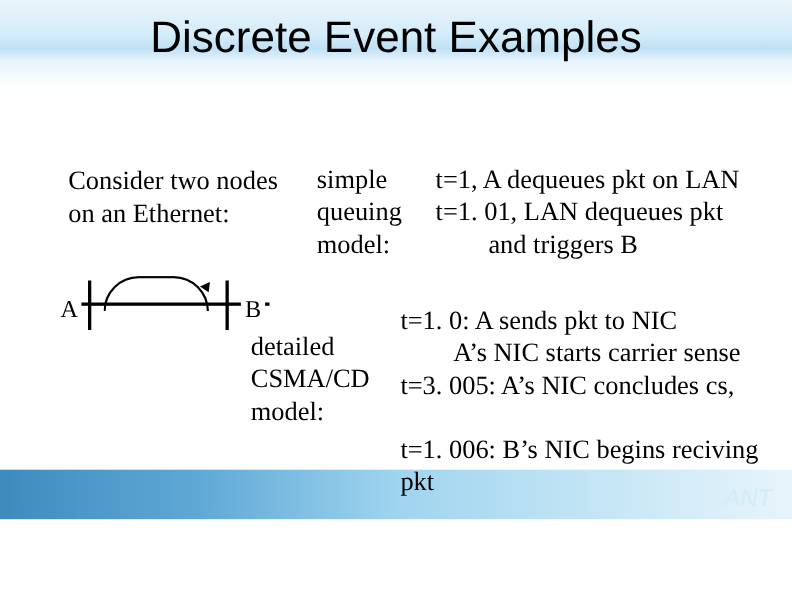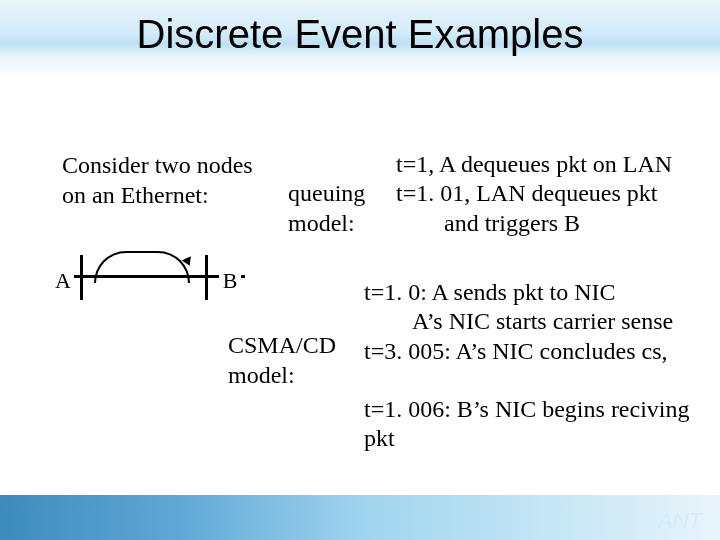--- a/index.html
+++ b/index.html
@@ -1,16 +1,16 @@
 <!DOCTYPE html>
 <html><head>
 <meta charset="utf-8">
 <style>
 html,body{margin:0;padding:0;width:720px;height:540px;font-family:"Times New Roman",Times,serif;background:#fff;overflow:hidden}
-.slide{position:relative;width:720px;height:540px}
+.slide{position:relative;width:720px;height:472px}
 .bg-top{position:absolute;top:0;left:0;width:720px;height:80px;background:linear-gradient(180deg,#e8f4fb 0%,#d4ecf9 40%,#bfe0f4 55%,#e8f4fb 70%,#ffffff 100%)}
 .bg-bot{position:absolute;bottom:0;left:0;width:720px;height:45px;background:linear-gradient(90deg,#3d8bbd 0%,#5fa8d6 25%,#9fd4ef 50%,#c3e5f5 75%,#e8f4fb 100%)}
 .title{position:absolute;top:12px;left:0;width:720px;text-align:center;font-family:Arial,Helvetica,sans-serif;font-size:40px;color:#000}
 .subtitle1{position:absolute;top:150px;left:62px;font-size:24px;line-height:1.25}
 .sqm{position:absolute;top:150px;left:288px;font-size:24px;line-height:1.22}
 .sqm-lines{position:absolute;top:150px;left:396px;font-size:24px;line-height:1.22}
 .detblk{position:absolute;top:302px;left:228px;font-size:24px;line-height:1.22}
 .detlines{position:absolute;top:278px;left:364px;font-size:24px;line-height:1.22}
 .ant{position:absolute;bottom:6px;right:18px;font-family:Arial,Helvetica,sans-serif;font-size:22px;font-style:italic;color:#d2ecf8}
 .diagram{position:absolute;top:245px;left:60px}
@@ -31,21 +31,21 @@
   <div class="bg-bot"></div>
 
   <div class="title">Discrete Event Examples</div>
 
   <div class="subtitle1">
     <span>Consider two nodes</span><br>
     <span>on an Ethernet:</span>
   </div>
 
   <div class="sqm">
-    <br>
+    <span>simple</span><br>
     <span>queuing</span><br>
     <span>model:</span>
   </div>
 
   <div class="sqm-lines">
     <span>t=1, A dequeues pkt on LAN</span><br>
     <span>t=1. 01, LAN dequeues pkt</span><br>
     <span>&nbsp;&nbsp;&nbsp;&nbsp;&nbsp;&nbsp;&nbsp;&nbsp;and triggers B</span>
   </div>
 
@@ -55,21 +55,21 @@
     <div class="vbarB"></div>
     <div class="lblA">A</div>
     <div class="lblB">B</div>
     <div class="arc">
       <div class="arcbody"></div>
       <div class="arrowhead"></div>
     </div>
   </div>
 
   <div class="detblk">
-    <br>
+    <span>detailed</span><br>
     <span>CSMA/CD</span><br>
     <span>model:</span>
   </div>
 
   <div class="detlines">
     <span>t=1. 0: A sends pkt to NIC</span><br>
     <span>&nbsp;&nbsp;&nbsp;&nbsp;&nbsp;&nbsp;&nbsp;&nbsp;A’s NIC starts carrier sense</span><br>
     <span>t=3. 005: A’s NIC concludes cs,</span><br>
     <br>
     <span>t=1. 006: B’s NIC begins reciving pkt</span><br>

